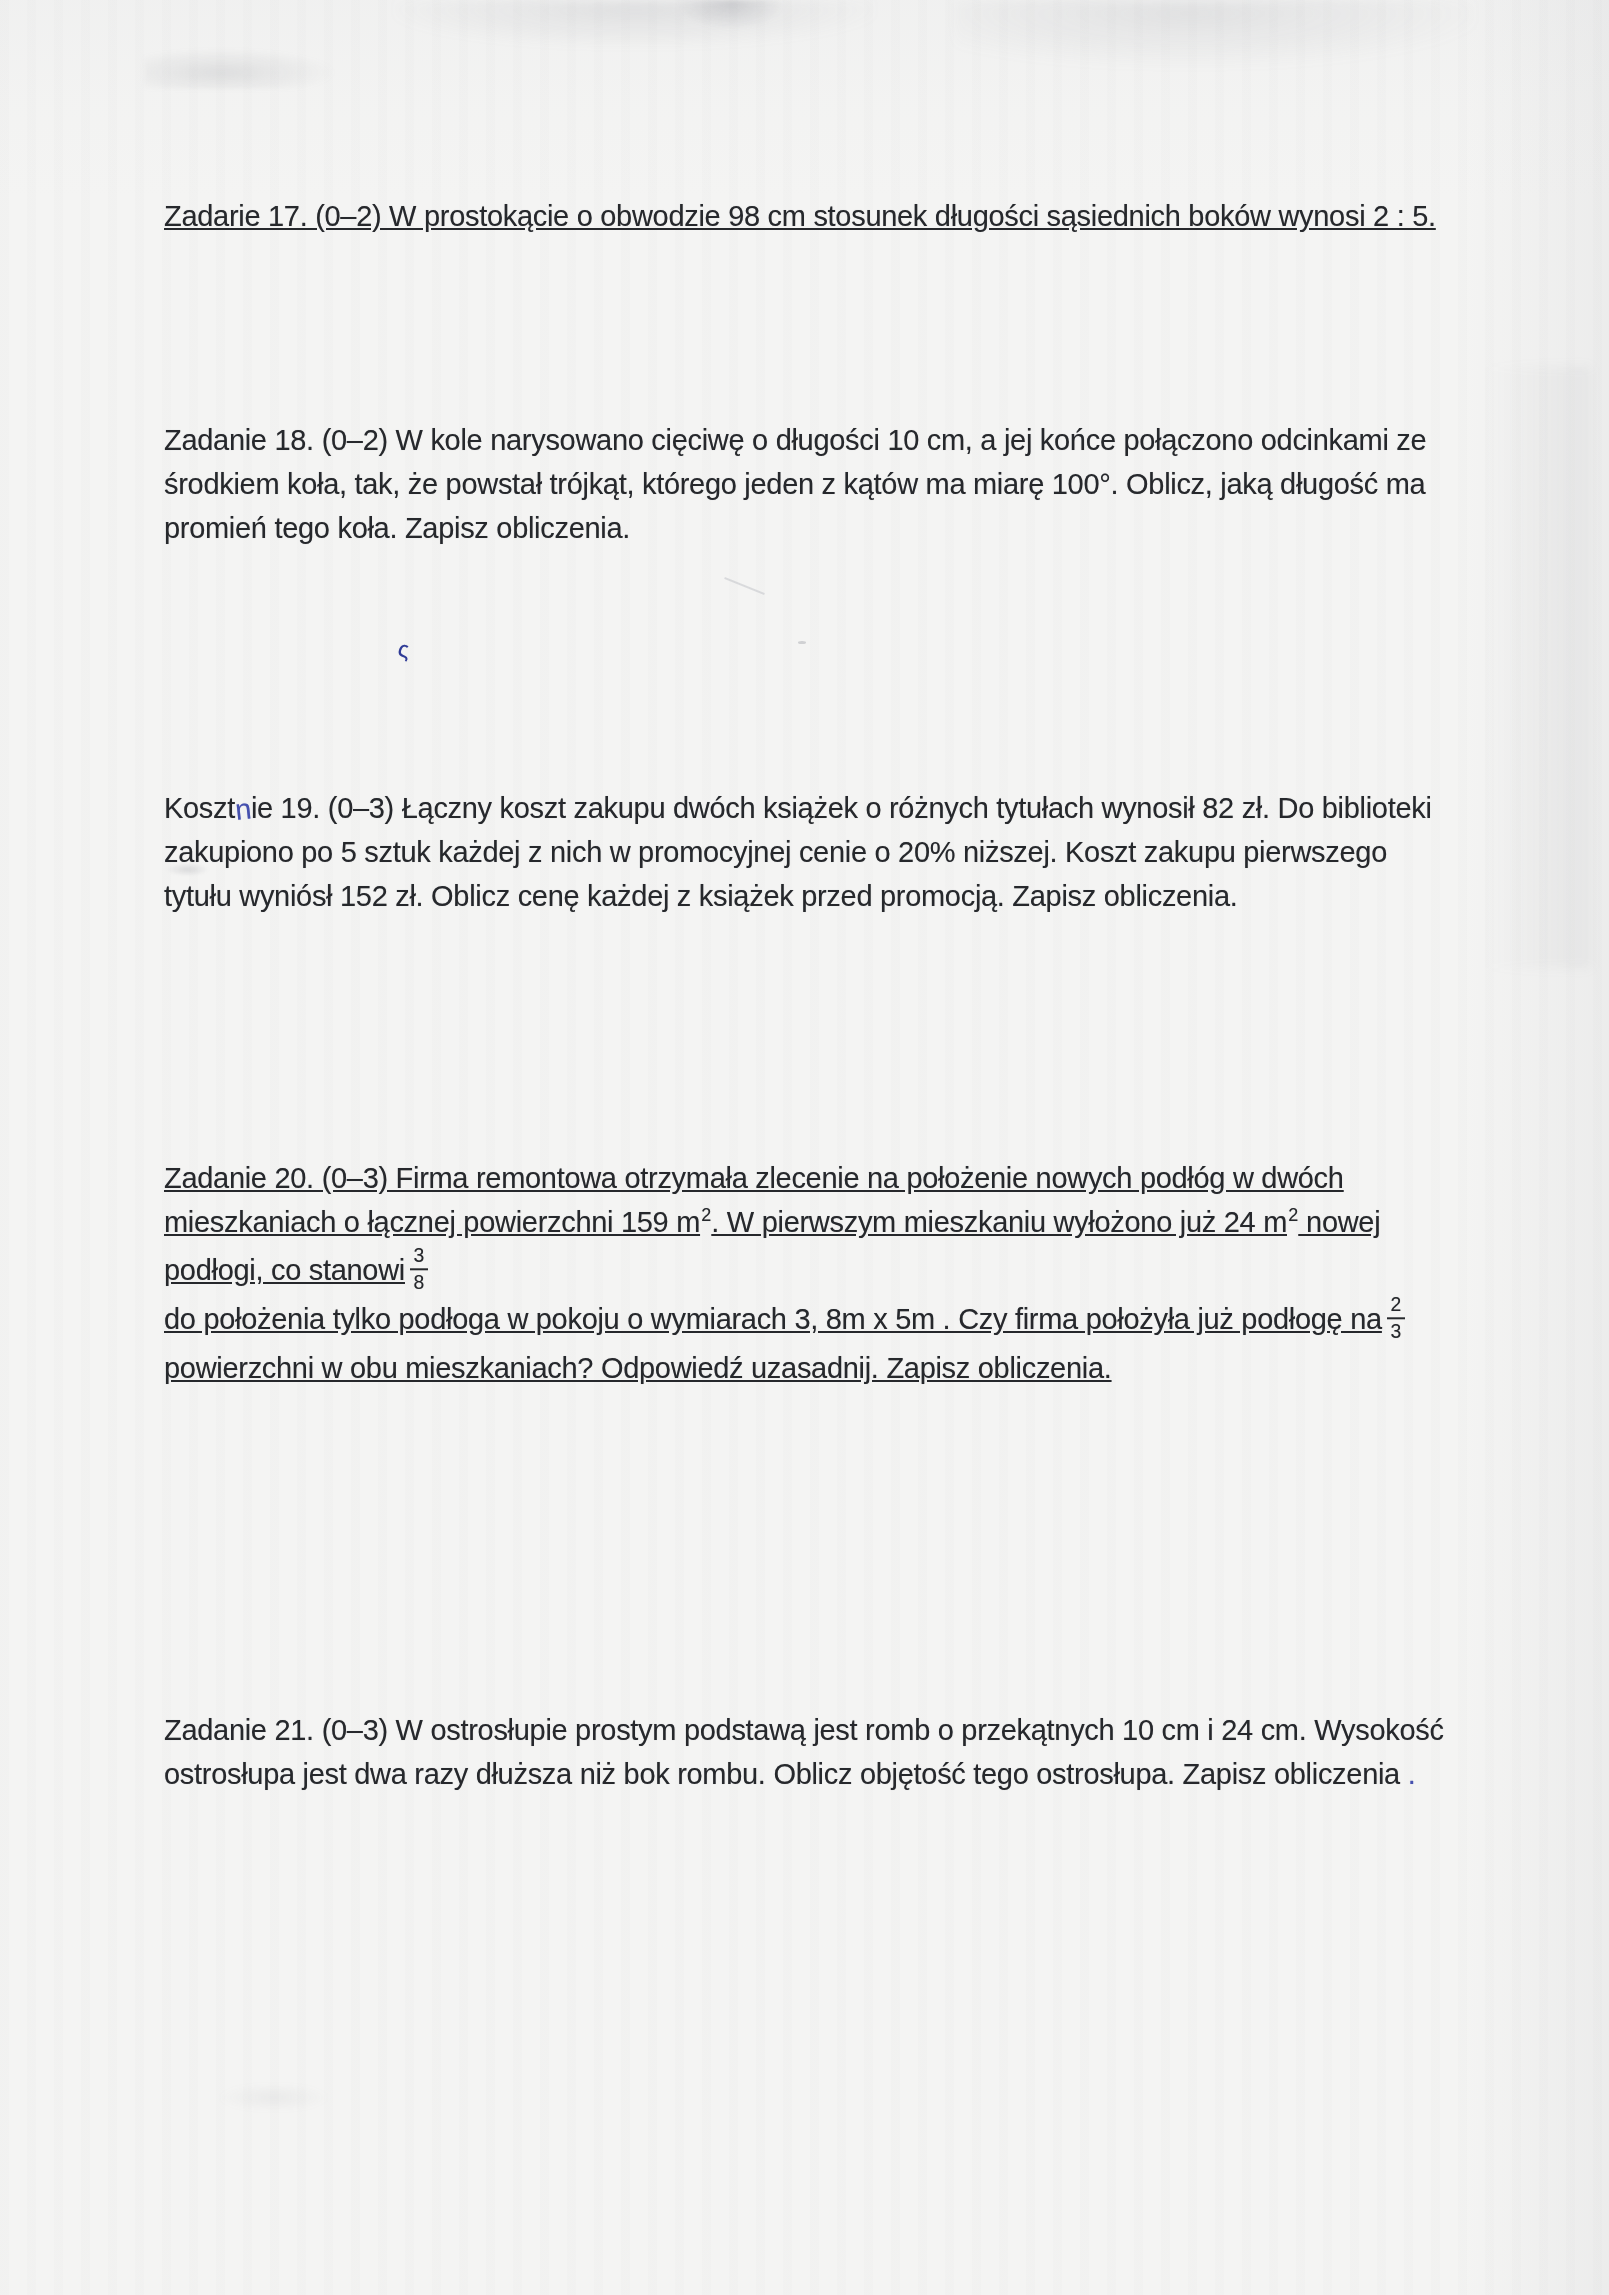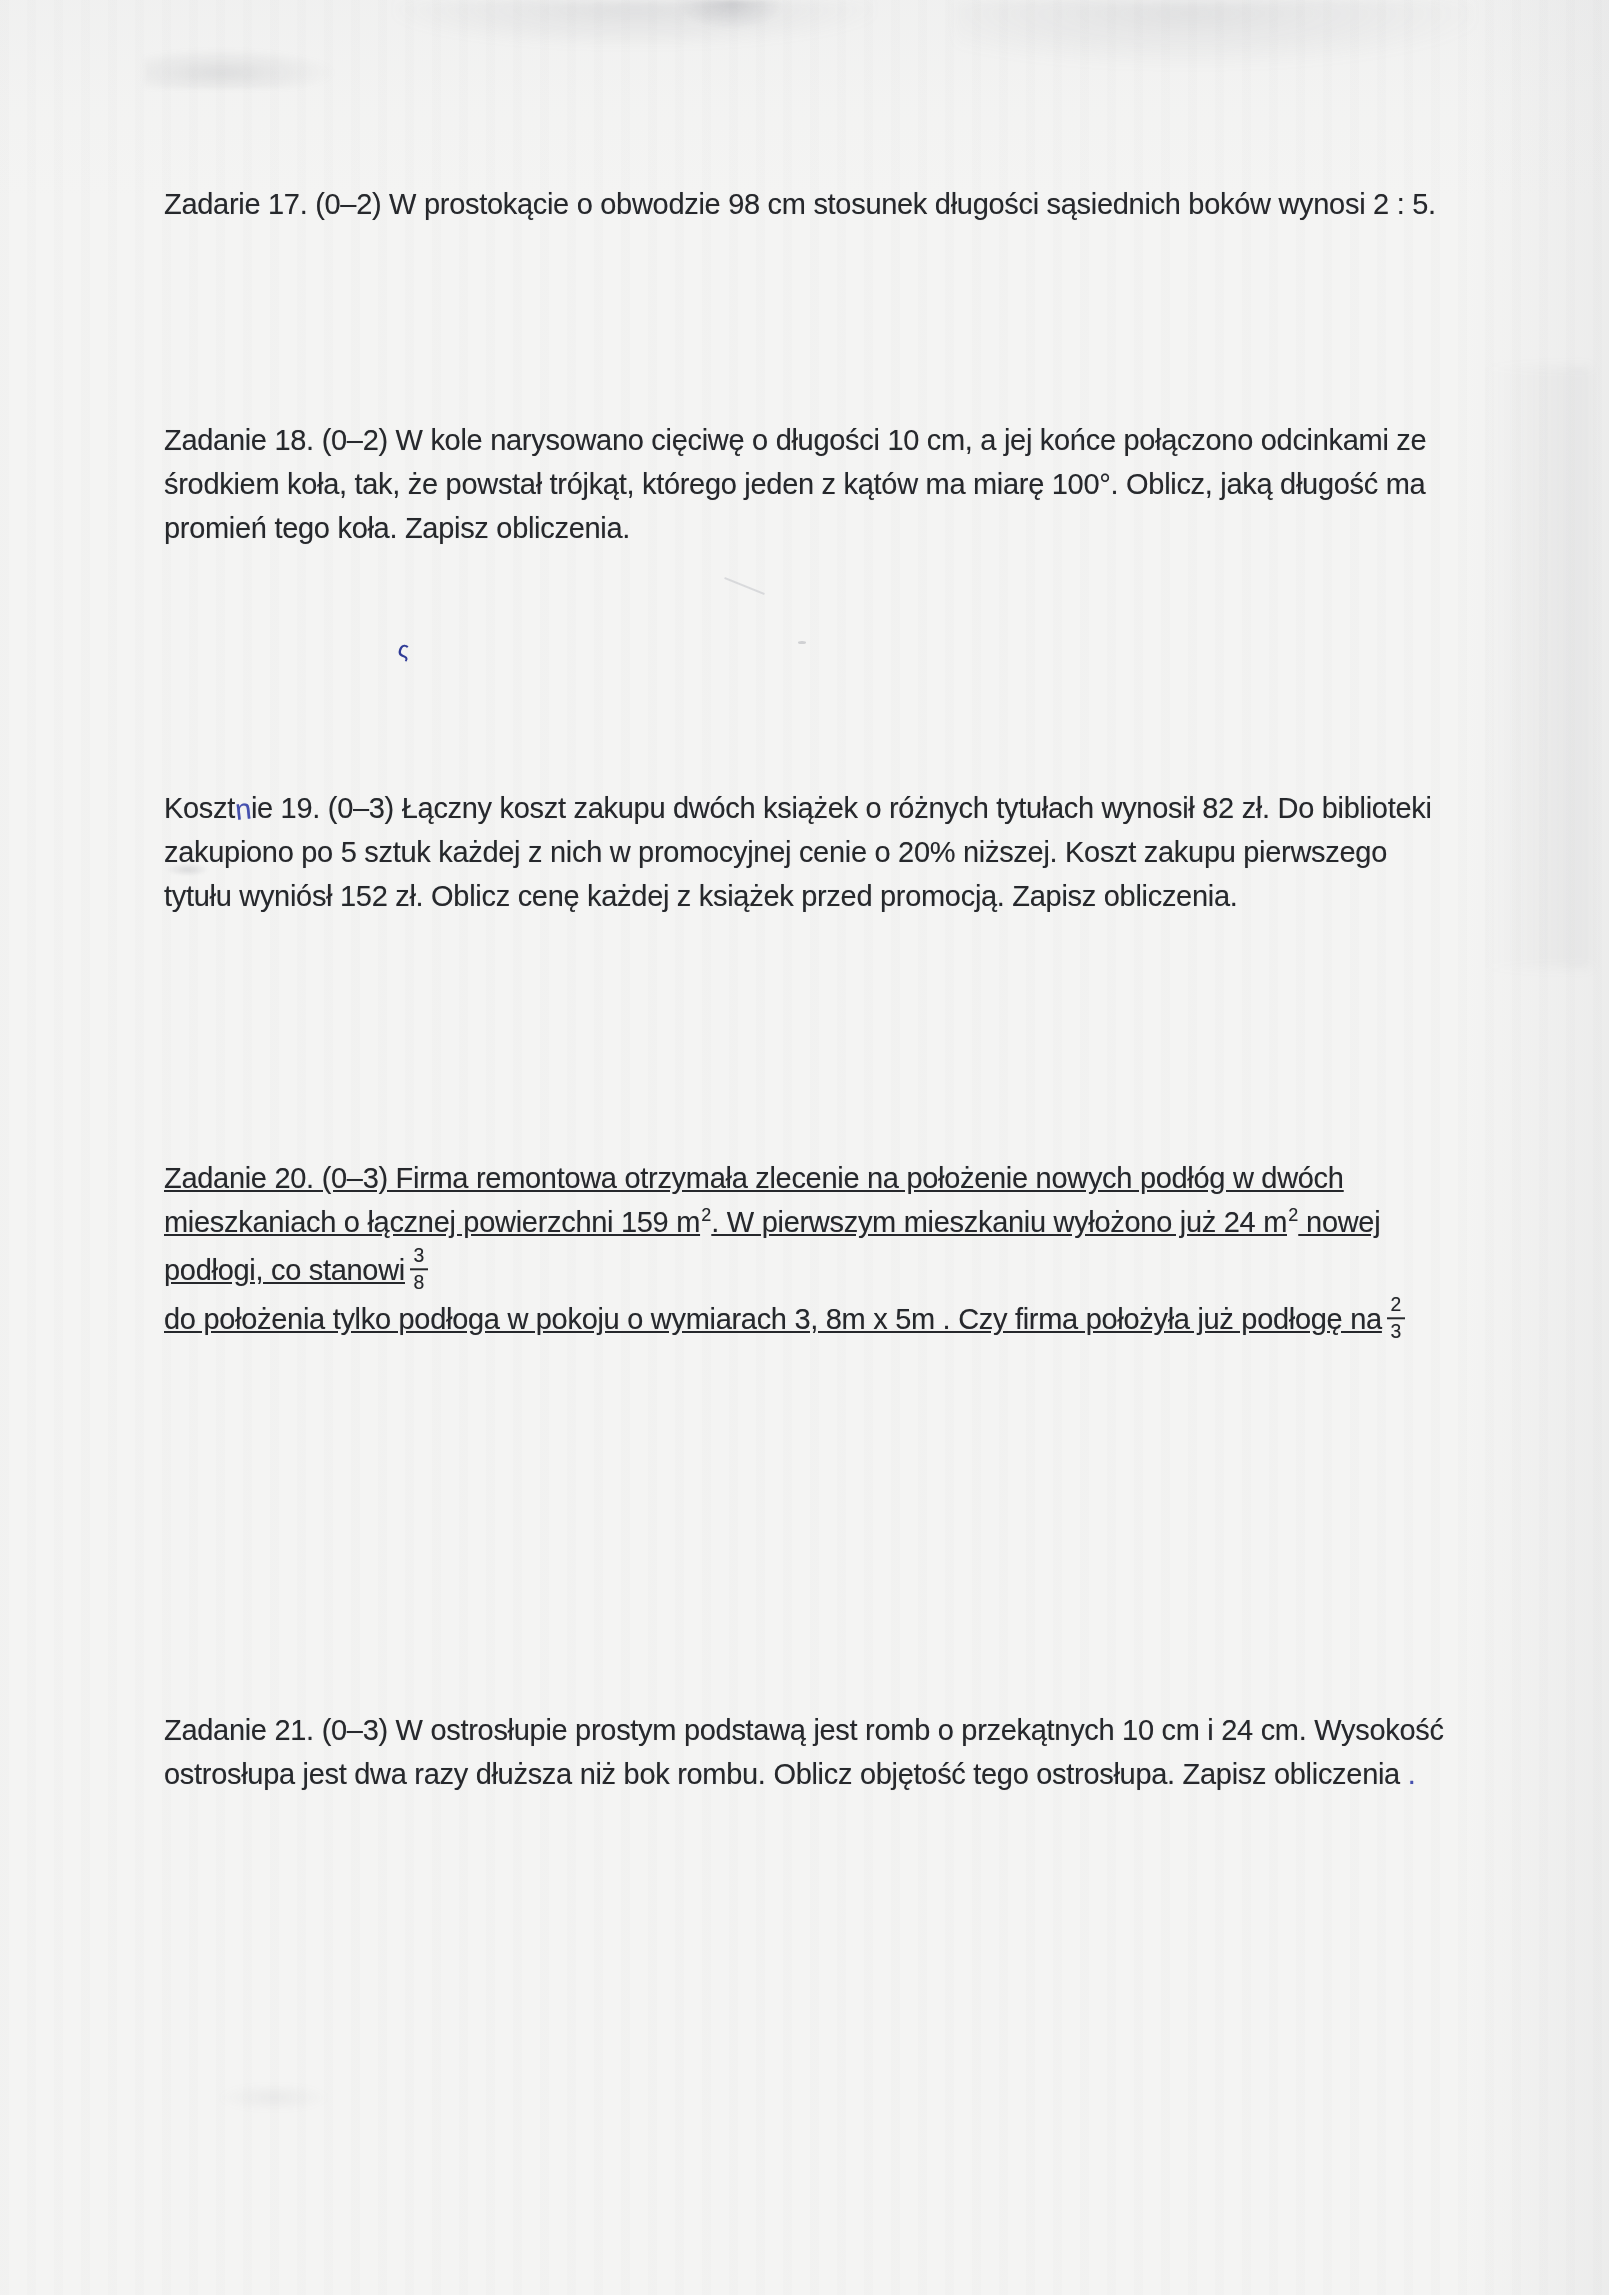--- a/index.html
+++ b/index.html
@@ -28,21 +28,21 @@
     width: 1343px;
     color: #26282c;
     font-size: 29px;
     letter-spacing: -0.3px;
     text-shadow: 0 0 0.7px rgba(45,47,52,0.38);
   }
   .line {
     white-space: nowrap;
     line-height: 44px;
   }
-  #task-17 { top: 182px; }
+  #task-17 { top: 194px; text-decoration: underline; }
   #task-18 { top: 418px; }
   #task-19 { top: 786px; }
   #task-20 { top: 1156px; text-decoration: underline; }
   #task-21 { top: 1708px; }
 
   .frac {
     display: inline-block;
     vertical-align: middle;
     text-align: center;
     font-size: 19.4px;
@@ -150,20 +150,21 @@
   <section class="task" id="task-19">
       <div class="line"><span>Koszt</span><span class="pen pen-rot">n</span><span>ie 19. (0–3) Łączny koszt zakupu dwóch książek o różnych tytułach wynosił 82 zł. Do biblioteki</span></div>
       <div class="line"><span>zakupiono po 5 sztuk każdej z nich w promocyjnej cenie o 20% niższej. Koszt zakupu pierwszego</span></div>
       <div class="line"><span>tytułu wyniósł 152 zł. Oblicz cenę każdej z książek przed promocją. Zapisz obliczenia.</span></div>
     </section>
   <section class="task" id="task-20">
       <div class="line"><span>Zadanie 20. (0–3) Firma remontowa otrzymała zlecenie na położenie nowych podłóg w dwóch</span></div>
       <div class="line"><span>mieszkaniach o łącznej powierzchni 159 m</span><span class="sup">2</span><span>. W pierwszym mieszkaniu wyłożono już 24 m</span><span class="sup">2</span><span> nowej</span></div>
       <div class="line"><span>podłogi, co stanowi</span><span class="frac"><span class="num">3</span><span class="den">8</span></span></div>
       <div class="line"><span>do położenia tylko podłoga w pokoju o wymiarach 3, 8m x 5m . Czy firma położyła już podłogę na</span><span class="frac"><span class="num">2</span><span class="den">3</span></span></div>
+      <div class="line"><span>powierzchni w obu mieszkaniach? Odpowiedź uzasadnij. Zapisz obliczenia.</span></div>
     </section>
   <section class="task" id="task-21">
       <div class="line"><span>Zadanie 21. (0–3) W ostrosłupie prostym podstawą jest romb o przekątnych 10 cm i 24 cm. Wysokość</span></div>
       <div class="line"><span>ostrosłupa jest dwa razy dłuższa niż bok rombu. Oblicz objętość tego ostrosłupa. Zapisz obliczenia </span><span class="pen">.</span></div>
     </section>
 
 </div>
 
 
 </body></html>

